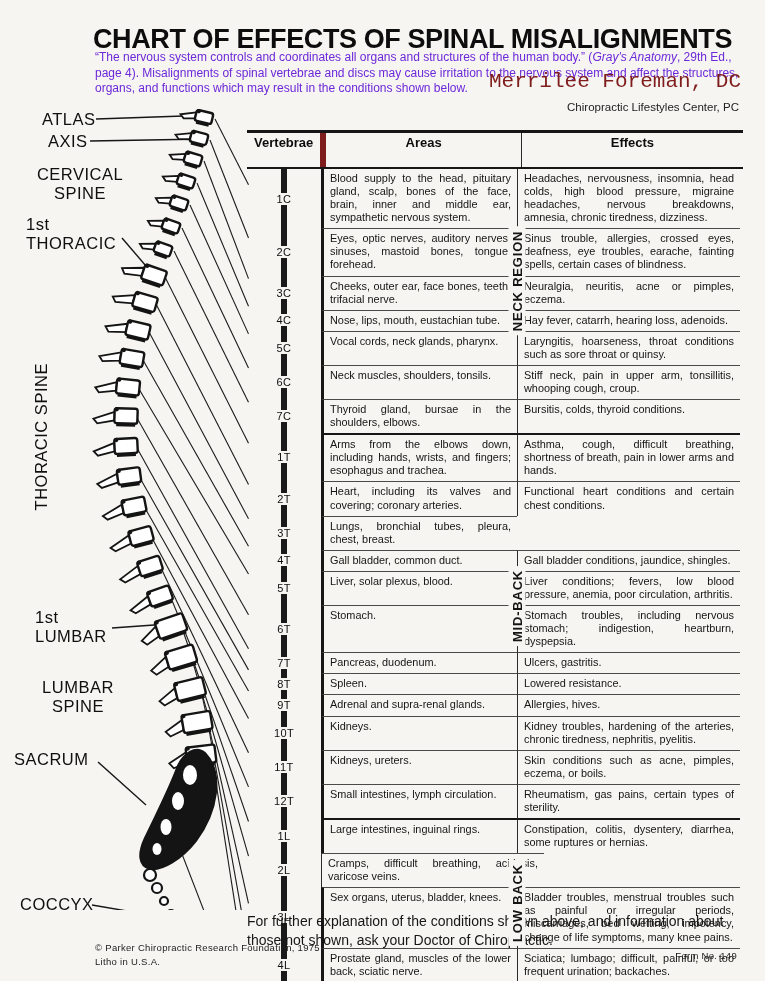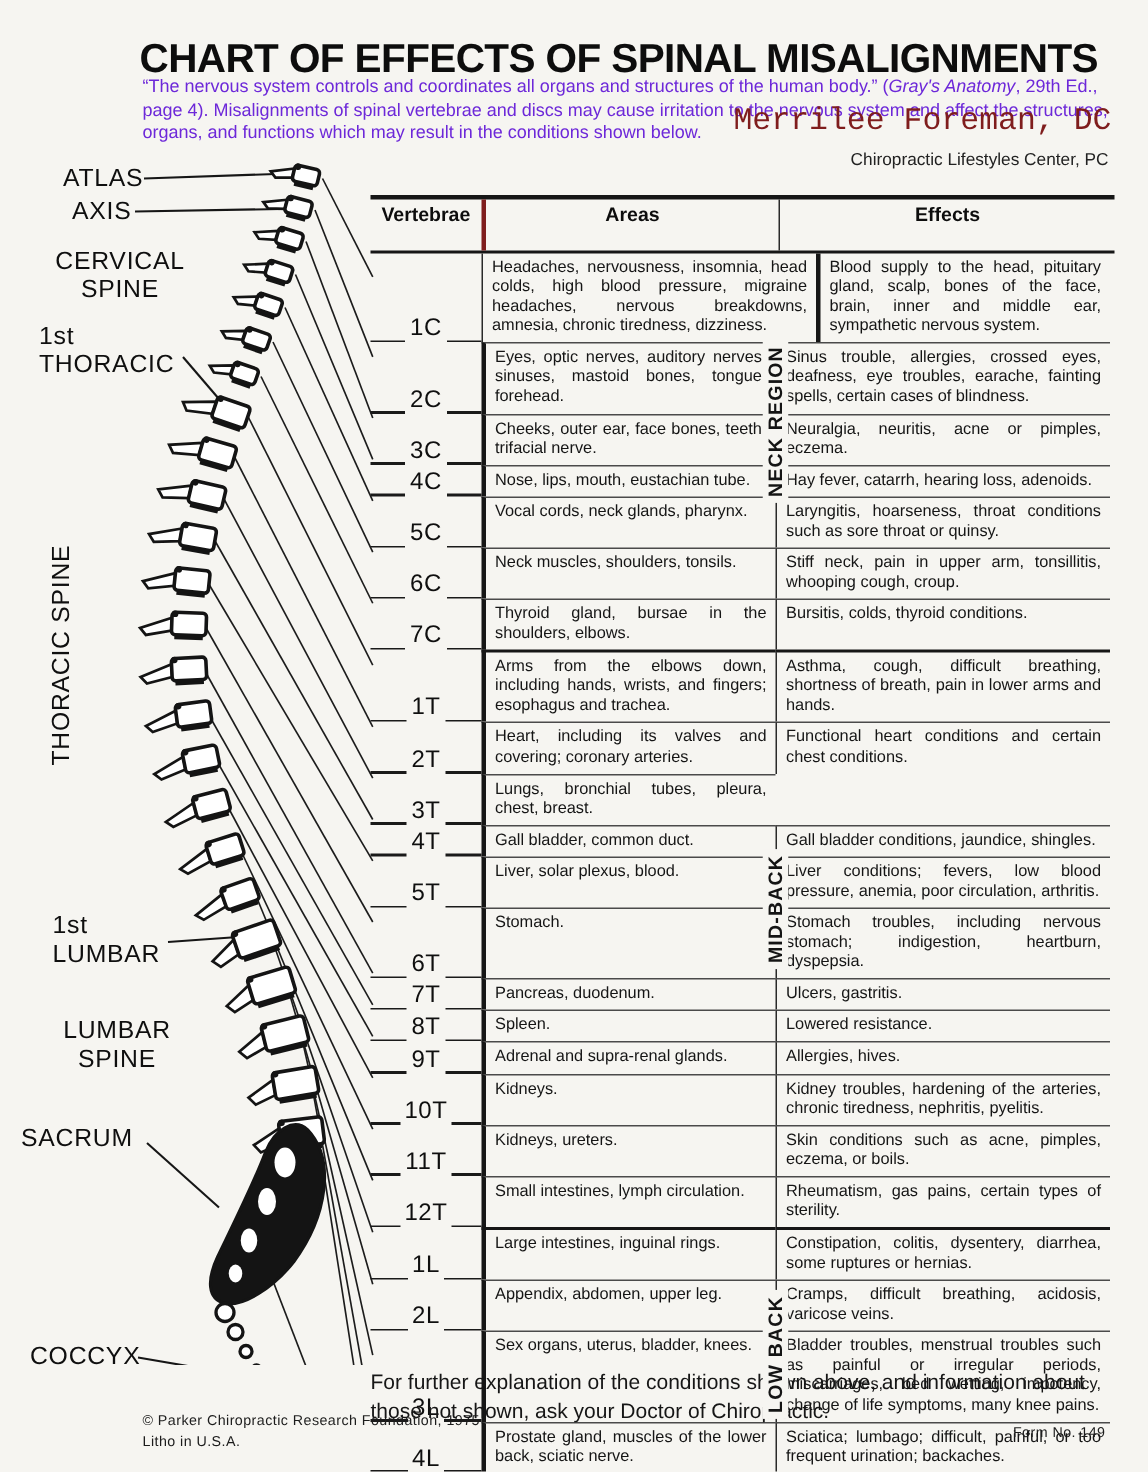--- a/index.html
+++ b/index.html
@@ -47,27 +47,27 @@
     position:absolute;left:247px;top:25px;width:496px;
     border-top:3px solid #161616;border-bottom:2.5px solid #161616;
     background:transparent;
   }
   .thead{display:flex;border-bottom:2px solid #161616;}
   .thead .hcell{
     font-weight:bold;font-size:13px;text-align:center;
     padding:2px 0 17px;color:#0d0d0d;
   }
   .h-vert{width:74px;}
-  .h-areas{width:196px;border-left:3px solid #7f1d1d;}
+  .h-areas{width:196px;border-left:6px solid #7f1d1d;}
   .h-effects{width:223px;border-left:1.5px solid #2a2a2a;}
   .trow{display:flex;align-items:stretch;}
   .cell{font-size:10.9px;line-height:1.2;color:#151515;}
   .vcell{
-    width:74px;display:flex;align-items:flex-end;
-    font-size:16px;letter-spacing:.4px;color:#0f0f0f;
+    width:74px;display:flex;align-items:center;
+    font-size:11px;letter-spacing:.4px;color:#0f0f0f;flex-direction:column;
   }
   .vcell .dash{flex:1;height:1.4px;background:#1a1a1a;min-width:6px;}
   .vcell .vtext{padding:0 3px;white-space:nowrap;}
   .acell{
     width:196px;border-left:3px solid #161616;
     padding:3px 6px 4px;text-align:justify;box-sizing:border-box;
   }
   .ecell{
     width:223px;border-left:1.5px solid #2a2a2a;
     padding:3px 6px 4px;text-align:justify;box-sizing:border-box;
@@ -311,22 +311,22 @@
       <div class="hcell h-areas">Areas</div>
       <div class="hcell h-effects">Effects</div>
     </div>
     <div id="tbody">
     <div class="trow first">
       <div class="vcell">
         <span class="dash"></span>
         <span class="vtext">1C</span>
         <span class="dash"></span>
       </div>
+      <div class="cell acell">Blood supply to the head, pituitary gland, scalp, bones of the face, brain, inner and middle ear, sympathetic nervous system.</div>
       <div class="cell ecell">Headaches, nervousness, insomnia, head colds, high blood pressure, migraine headaches, nervous breakdowns, amnesia, chronic tiredness, dizziness.</div>
-      <div class="cell acell">Blood supply to the head, pituitary gland, scalp, bones of the face, brain, inner and middle ear, sympathetic nervous system.</div>
     </div>
 
     <div class="trow">
       <div class="vcell">
         <span class="dash"></span>
         <span class="vtext">2C</span>
         <span class="dash"></span>
       </div>
       <div class="cell acell">Eyes, optic nerves, auditory nerves, sinuses, mastoid bones, tongue, forehead.</div>
       <div class="cell ecell">Sinus trouble, allergies, crossed eyes, deafness, eye troubles, earache, fainting spells, certain cases of blindness.</div>
@@ -510,21 +510,20 @@
       <div class="cell acell">Large intestines, inguinal rings.</div>
       <div class="cell ecell">Constipation, colitis, dysentery, diarrhea, some ruptures or hernias.</div>
     </div>
 
     <div class="trow">
       <div class="vcell">
         <span class="dash"></span>
         <span class="vtext">2L</span>
         <span class="dash"></span>
       </div>
-      <div class="cell acell">Appendix, abdomen, upper leg.</div>
       <div class="cell ecell">Cramps, difficult breathing, acidosis, varicose veins.</div>
     </div>
 
     <div class="trow">
       <div class="vcell">
         <span class="dash"></span>
         <span class="vtext">3L</span>
         <span class="dash"></span>
       </div>
       <div class="cell acell">Sex organs, uterus, bladder, knees.</div>

